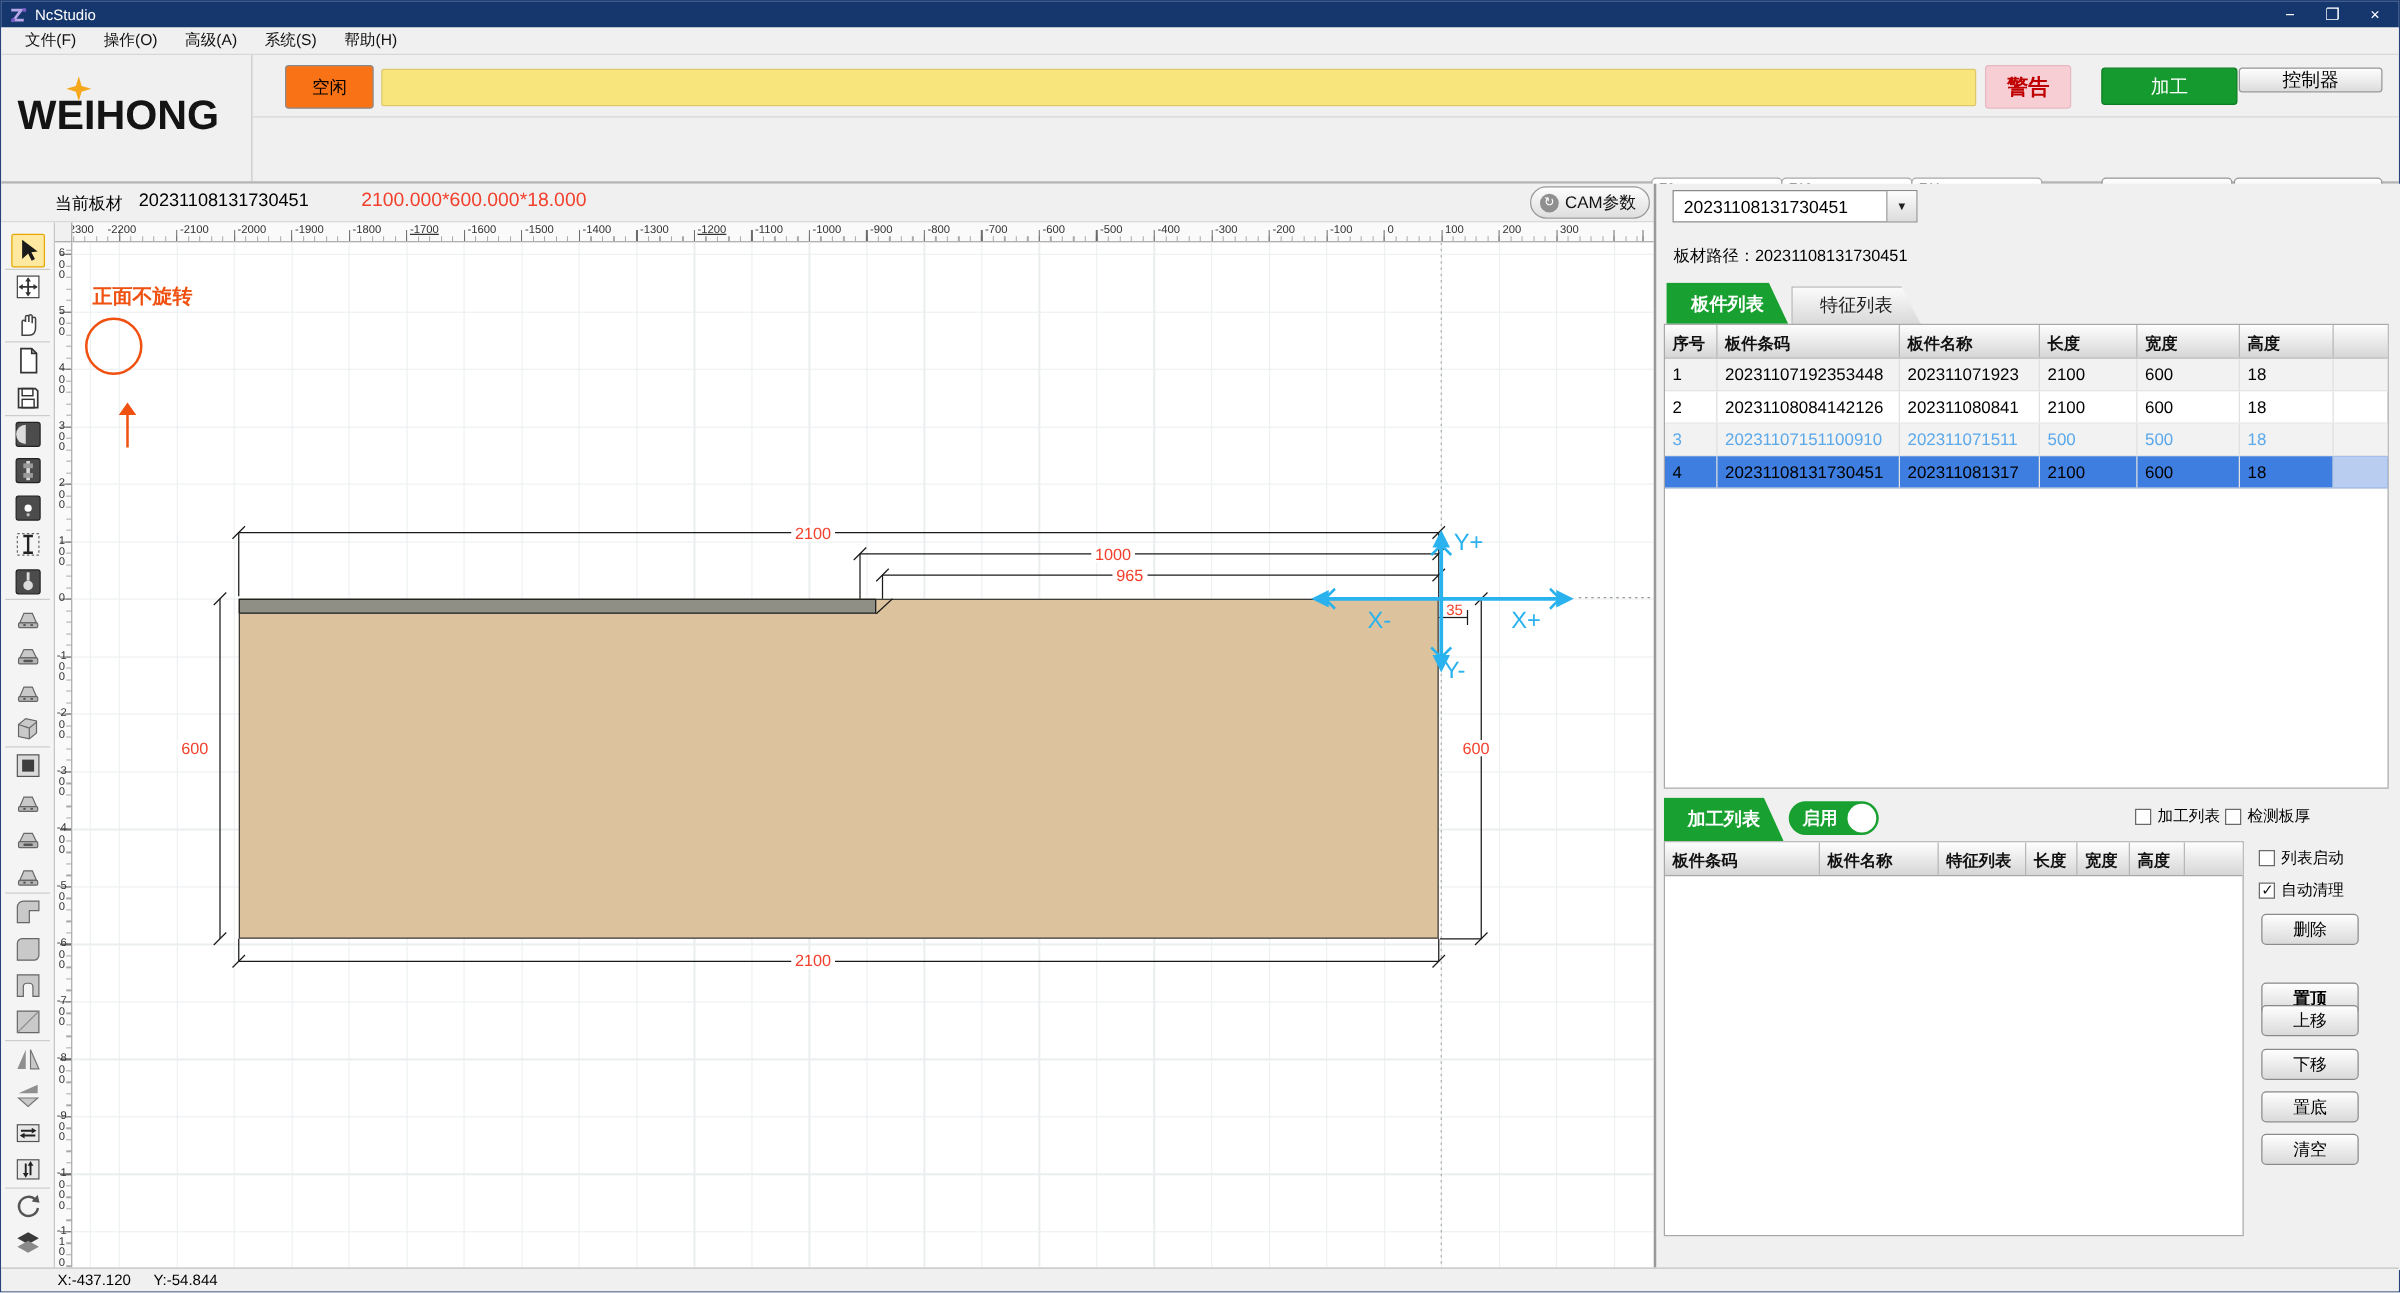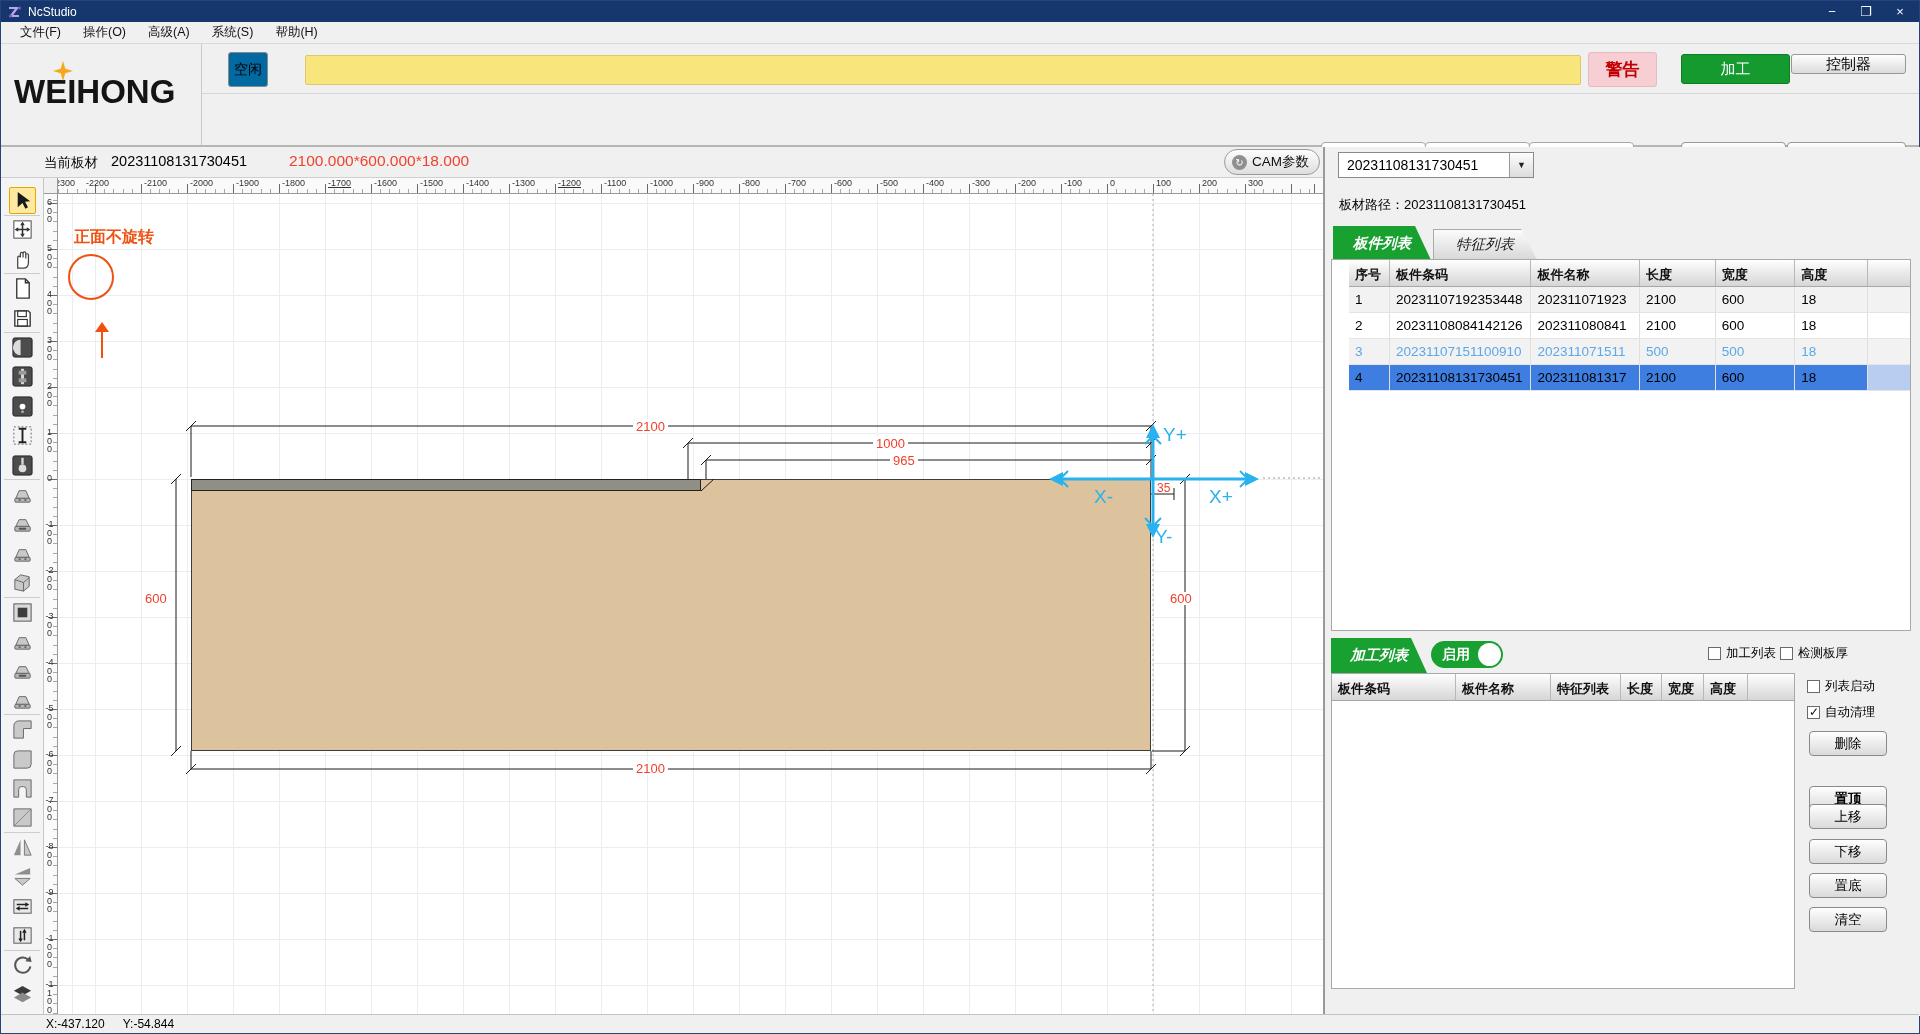--- a/index.html
+++ b/index.html
@@ -23,21 +23,21 @@
   .menu-item { padding:2px 11px;text-align:right; }
 
   
   .toolbar { position:absolute; top:43px; left:0; right:0; height:103px; background:#f0f0f0;
     border-bottom:2px solid #b5b5b5; }
   .brand { position:absolute; left:13px; top:29px; font-size:33px; font-weight:800;
     color:#141414; letter-spacing:0px; }
   .brand-star { position:absolute; left:52px; top:17px; width:20px; height:20px; }
   .logo-divider { position:absolute; left:200px; top:0; bottom:0; width:1px; background:#c9c9c9; }
   .toolbar-row-divider { position:absolute; left:201px; right:0; top:49px; height:1px; background:#d6d6d6; }
-  .status-btn { position:absolute; left:227px; top:8px; width:40px; height:35px; background:#0369a1;
+  .status-btn { position:absolute; left:227px; top:8px; width:71px; height:35px; background:#f97316;
     border:1px solid #8a8a8a; border-radius:3px; font-size:14px; color:#000;
     display:flex; align-items:center; justify-content:center; }
   .msg-bar { position:absolute; left:304px; top:11px; width:1276px; height:30px;
     background:#f8e67d; border:1px solid #ddc96a; border-radius:2px; }
   .warn-btn { position:absolute; left:1587px; top:8px; width:69px; height:35px; background:#f6ced4;
     border:1px solid #e7b9c0; border-radius:3px; color:#c00000; font-size:17px; font-weight:bold;
     display:flex; align-items:center; justify-content:center; }
   .mode-machining { position:absolute; left:1680px; top:10px; width:109px; height:30px;
     background:#149a2e; border:1px solid #0d7c22; border-radius:3px; color:#fff; font-size:15px;
     display:flex; align-items:center; justify-content:center; }
@@ -129,27 +129,27 @@
   
   .panel { position:absolute; left:1322px; top:146px; width:598px; height:869px; background:#f0f0f0;
     border-left:2px solid #9a9a9a; }
   .dd { position:absolute; left:13px; top:5px; width:196px; height:26px; background:#fff;
     border:1px solid #8a8a8a; display:flex; }
   .dd-text { flex:1; font-size:14px; padding:4px 0 0 8px; color:#000; }
   .dd-btn { width:24px; border-left:1px solid #9a9a9a; background:linear-gradient(#fdfdfd,#dcdcdc);
     display:flex; align-items:center; justify-content:center; font-size:9px; color:#222; }
   .path-row { position:absolute; left:14px; top:49px; font-size:13px; color:#000; }
   .tab { display:flex; align-items:center; justify-content:center; font-size:14.5px;
-    clip-path:polygon(0 0, calc(100% - 16px) 0, 100% 100%, 0 100%);font-style:italic; }
+    clip-path:polygon(0 0, calc(100% - 16px) 0, 100% 100%, 0 100%); }
   .tab.green { background:#18a030; color:#fff; font-weight:bold; }
   .tab.gray { background:linear-gradient(#fbfbfb,#d9d9d9); color:#222; border:1px solid #aaa; }
   .tab-board { position:absolute; left:8px; top:79px; width:98px; height:34px; }
   .tab-feature { position:absolute; left:108px; top:82px; width:104px; height:31px; }
   .groupbox { position:absolute; background:#fff; border:1px solid #a8a8a8; }
-  .gb1 { left:6px; top:112px; width:580px; height:372px;padding-left:17px; }
+  .gb1 { left:6px; top:112px; width:580px; height:372px; }
   .tbl-head { display:flex; height:27px; background:linear-gradient(#fefefe,#d6d6d6);
     border-bottom:1px solid #a8a8a8; }
   .tbl-head div { font-size:13px; font-weight:bold; color:#111; padding:6px 0 0 6px;
     border-right:1px solid #b8b8b8; overflow:hidden; white-space:nowrap; }
   .tbl-row { display:flex; height:26px; font-size:13.5px; color:#000; border-bottom:1px solid #e4e4e4; }
   .tbl-row div { padding:5px 0 0 6px; border-right:1px solid #e0e0e0; overflow:hidden; white-space:nowrap; }
   .tbl-row.odd { background:#f2f2f2; }
   .tbl-row.dim { background:#f2f2f2; color:#5ba8ea; }
   .tbl-row.selected { background:#3e7ee0; color:#000; }
   .tbl-row.selected div:last-child { background:#b9cdf0; }

